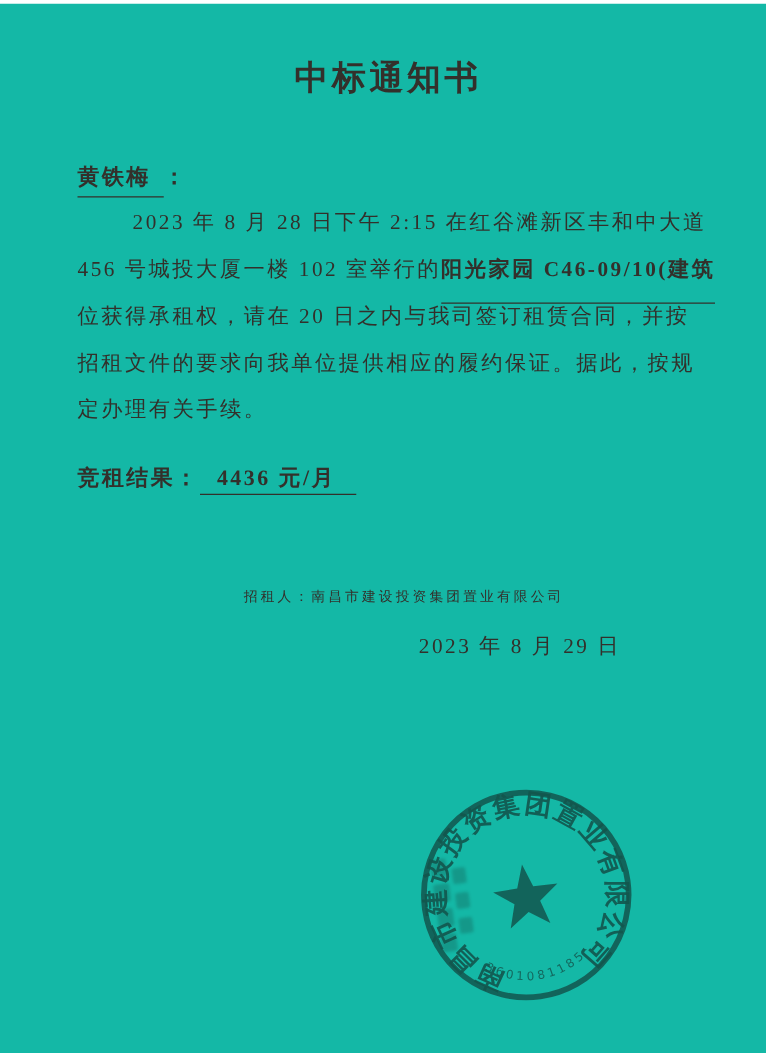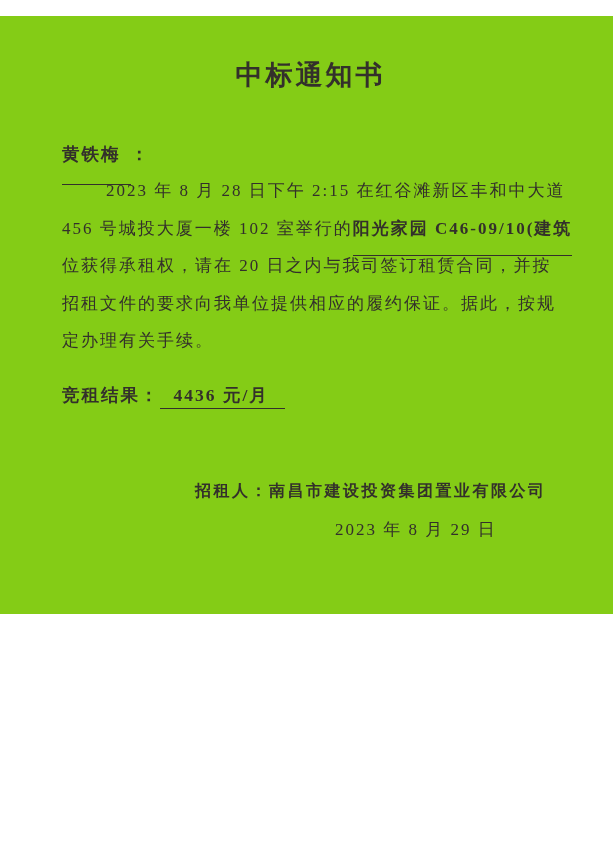--- a/index.html
+++ b/index.html
@@ -1,20 +1,20 @@
 <!DOCTYPE html>
 <html><head>
 <meta charset="utf-8">
 <style>
   html,body{margin:0;padding:0;background:#ffffff;}
   .page{
     position:relative;
-    width:613px;height:598px;
-    background:#84cc16;
-    margin:16px auto;
+    width:613px;height:840px;
+    background:#14b8a6;
+    margin:3px auto;
     overflow:hidden;
     font-family:"Liberation Serif","DejaVu Serif",serif;
     color:#33302b;
   }
   .content{padding:42px 54px 0 62px;}
   .title{
     text-align:center;
     font-size:27px;
     font-weight:700;
     letter-spacing:3px;
@@ -23,21 +23,21 @@
   }
   .salutation{
     margin-top:50px;
     font-size:17.5px;
     font-weight:700;
     line-height:24px;
     letter-spacing:2px;
   }
   .salutation .name{
     border-bottom:1.6px solid #33302b;
-    padding:0 10px 20px 0;
+    padding:0 10px 6px 0;
   }
   .para{margin-top:6px;}
   .tline{
     white-space:nowrap;
     font-size:17px;
     letter-spacing:2px;
     line-height:37.5px;
   }
   .tline.indent{padding-left:44px;text-align:center;}
   .tline .em{
@@ -54,25 +54,24 @@
   .result .label{font-weight:700;}
   .result .value{
     border-bottom:1.6px solid #33302b;
     padding:0 16px 3px 14px;
     font-weight:700;
   }
   .para2{margin-top:44px;}
   .signature{margin-top:66px;}
   .sig-line1{
     margin-left:133px;
-    font-size:16px;
+    font-size:11px;
     letter-spacing:2.5px;
     line-height:30px;
     white-space:nowrap;
-    font-weight:bold;
   }
   .sig-line2{
     margin-left:273px;
     margin-top:9px;
     font-size:17px;
     letter-spacing:2px;
     line-height:30px;
     white-space:nowrap;
   }
   .stamp{

